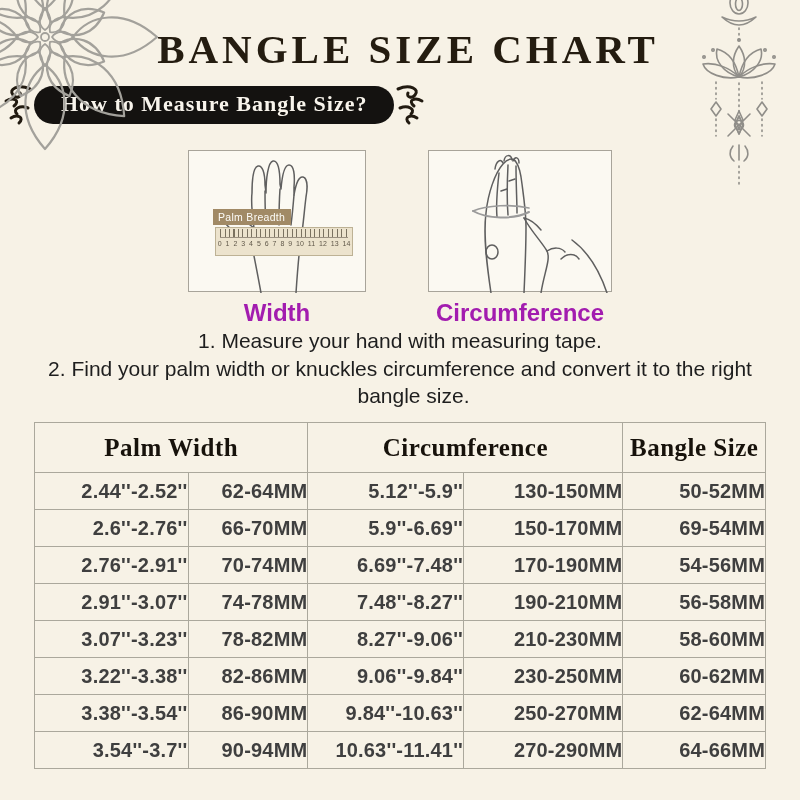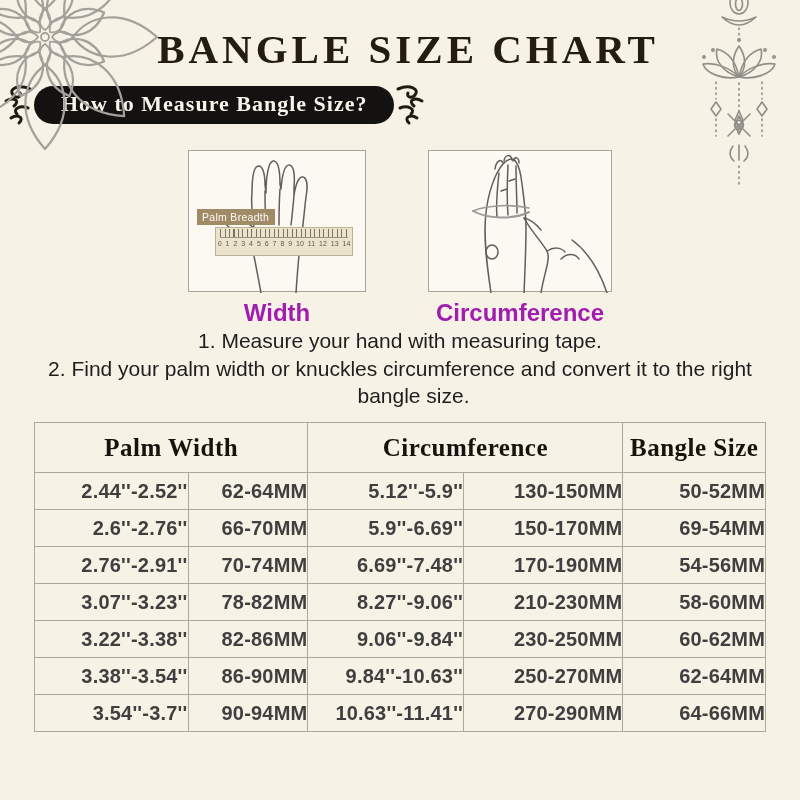--- a/index.html
+++ b/index.html
@@ -57,21 +57,21 @@
     color:#a21caf;
   }
   .note {
     white-space:nowrap;
     font-weight:700;
     font-size:14.5px;
     color:#191919;
     margin-top:-1px;
   }
   .ruler-label {
-    position:absolute; left:8px; top:58px;
+    position:absolute; left:24px; top:58px;
     background:#a18a66; color:#fdfcf8;
     font-size:10.5px; line-height:16px;
     padding:0 6px 0 5px;
     letter-spacing:0.3px;
   }
   .ruler {
     position:absolute; left:26px; top:76px;
     width:138px; height:29px;
     background:#ece3cd;
     border:1px solid #bdb295;
@@ -287,20 +287,27 @@
         <td>69-54MM</td>
     </tr>
     <tr>
       <td>2.76''-2.91''</td>
         <td>70-74MM</td>
         <td>6.69''-7.48''</td>
         <td>170-190MM</td>
         <td>54-56MM</td>
     </tr>
     <tr>
+      <td>2.91''-3.07''</td>
+        <td>74-78MM</td>
+        <td>7.48''-8.27''</td>
+        <td>190-210MM</td>
+        <td>56-58MM</td>
+    </tr>
+    <tr>
       <td>3.07''-3.23''</td>
         <td>78-82MM</td>
         <td>8.27''-9.06''</td>
         <td>210-230MM</td>
         <td>58-60MM</td>
     </tr>
     <tr>
       <td>3.22''-3.38''</td>
         <td>82-86MM</td>
         <td>9.06''-9.84''</td>

